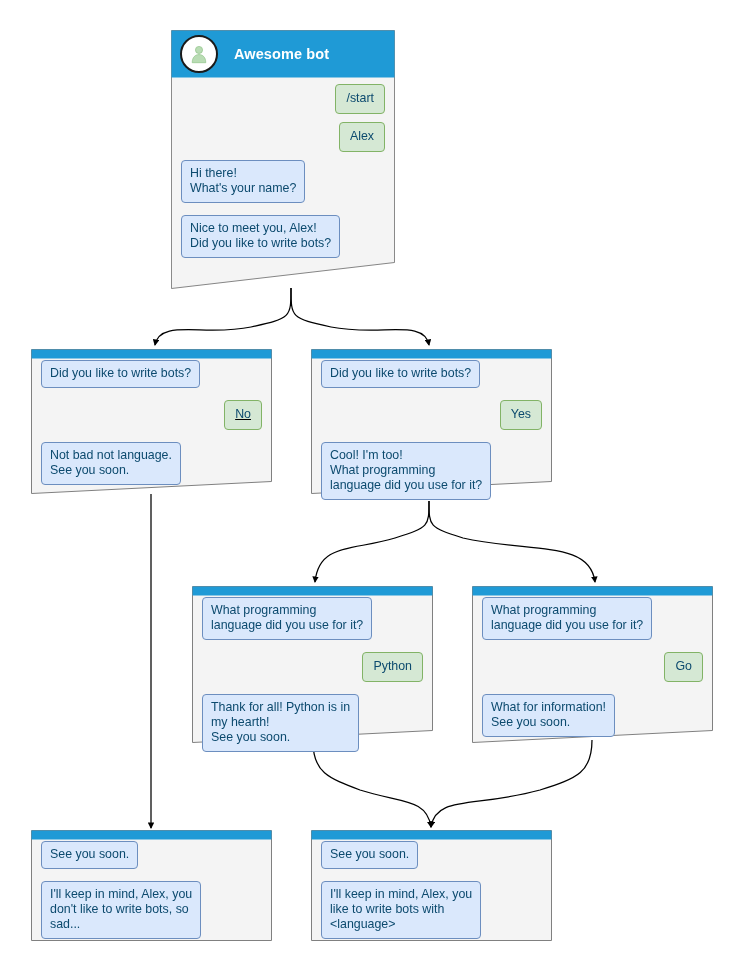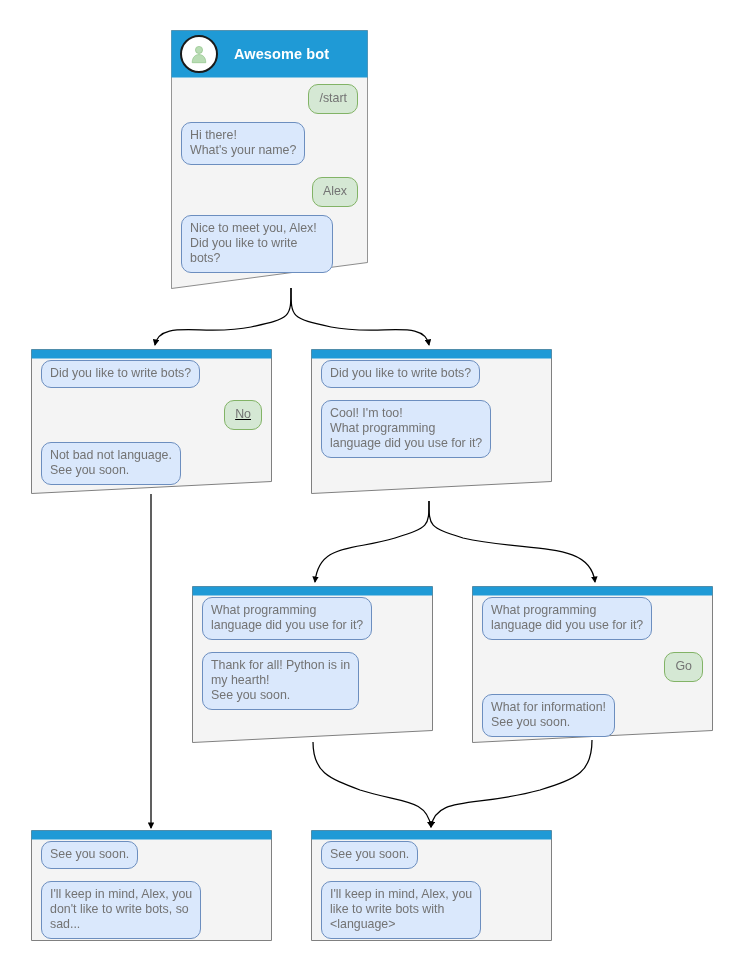--- a/index.html
+++ b/index.html
@@ -86,24 +86,24 @@
   .row {
     display: flex;
     width: 100%;
   }
   .row.left  { justify-content: flex-start; }
   .row.right { justify-content: flex-end; }
 
   .bubble {
     display: inline-block;
     box-sizing: border-box;
-    border-radius: 10px;
+    border-radius: 4px;
     border: 1px solid #6c8ebf;
     background: #dae8fc;
-    color: #737373;
+    color: #0c4a6e;
     font-size: 12.4px;
     line-height: 15px;
     padding: 5px 8px 6px 8px;
     white-space: pre-line;
     max-width: 86%;
   }
   .bubble.user {
     background: #d5e8d4;
     border-color: #82b366;
     padding: 6px 10px 7px 10px;
@@ -130,47 +130,47 @@
 
     <path d="M 429,501 C 429,527 429,527 463,538 C 530,553 590,540 595,582" fill="none" stroke="#000000" stroke-width="1.25" marker-end="url(#arrow)"></path>
 
     <path d="M 151,494 L 151,828" fill="none" stroke="#000000" stroke-width="1.25" marker-end="url(#arrow)"></path>
 
     <path d="M 313,742 C 313,772 328,778 360,790 C 400,803 427,798 431,827" fill="none" stroke="#000000" stroke-width="1.25" marker-end="url(#arrow)"></path>
 
     <path d="M 592,740 C 592,772 578,778 540,790 C 475,808 436,795 431,827" fill="none" stroke="#000000" stroke-width="1.25" marker-end="url(#arrow)"></path>
   </svg>
 
-  <div class="node" style="left:171px; top:30px; width:197px; height:259px;padding-left:44px;">
+  <div class="node" style="left:171px; top:30px; width:224px; height:259px;padding-left:44px;">
     <svg class="node-shape" viewBox="0 0 241 259" preserveAspectRatio="none" width="241" height="259">
 
       <path d="M 0.5,0.5 L 240.5,0.5 L 240.5,232.5 L 0.5,258.5 Z" fill="#f4f4f4" stroke="#808080" stroke-width="1"></path>
       <path d="M 0.5,0.5 L 240.5,0.5 L 240.5,47.5 L 0.5,47.5 Z" fill="#1f9ad6" stroke="none"></path>
     </svg>
 
     <div class="titlebar">
       <div class="avatar">
         <svg viewBox="0 0 24 24" width="22" height="22" aria-hidden="true">
           <circle cx="12" cy="7.6" r="3.9" fill="#b9dcb4" stroke="#8cc084" stroke-width="0.7"></circle>
           <path d="M 4.6 21.5 C 4.6 15.6 7.9 12.6 12 12.6 C 16.1 12.6 19.4 15.6 19.4 21.5 Z" fill="#b9dcb4" stroke="#8cc084" stroke-width="0.7"></path>
         </svg>
       </div>
       <div class="bot-title">Awesome bot</div>
     </div>
 
     <div class="msgs" style="top:54px;">
       <div class="row right" style="margin-bottom:8px;">
         <div class="bubble user">/start</div>
       </div>
+      <div class="row right" style="margin-bottom:8px;">
+        <div class="bubble user">Alex</div>
+      </div>
       <div class="row left" style="margin-bottom:12px;">
         <div class="bubble">Hi there!
 What's your name?</div>
-      </div>
-      <div class="row right" style="margin-bottom:8px;">
-        <div class="bubble user">Alex</div>
       </div>
       <div class="row left">
         <div class="bubble">Nice to meet you, Alex!
 Did you like to write bots?</div>
       </div>
     </div>
   </div>
 
   <div class="node" style="left:31px; top:349px; width:241px; height:145px;">
     <svg class="node-shape" viewBox="0 0 241 145" preserveAspectRatio="none" width="241" height="145">
@@ -195,39 +195,45 @@
   <div class="node" style="left:311px; top:349px; width:241px; height:145px;">
     <svg class="node-shape" viewBox="0 0 241 145" preserveAspectRatio="none" width="241" height="145">
       <path d="M 0.5,0.5 L 240.5,0.5 L 240.5,132.5 L 0.5,144.5 Z" fill="#f4f4f4" stroke="#808080" stroke-width="1"></path>
       <path d="M 0.5,0.5 L 240.5,0.5 L 240.5,9.5 L 0.5,9.5 Z" fill="#1f9ad6" stroke="none"></path>
     </svg>
 
     <div class="msgs" style="top:11px;">
       <div class="row left" style="margin-bottom:12px;">
         <div class="bubble">Did you like to write bots?</div>
       </div>
+      <div class="row right" style="margin-bottom:12px;">
+        <div class="bubble user">Yes</div>
+      </div>
       <div class="row left">
         <div class="bubble">Cool! I'm too!
 What programming
 language did you use for it?</div>
       </div>
     </div>
   </div>
 
   <div class="node" style="left:192px; top:586px; width:241px; height:157px;">
     <svg class="node-shape" viewBox="0 0 241 157" preserveAspectRatio="none" width="241" height="157">
       <path d="M 0.5,0.5 L 240.5,0.5 L 240.5,144.5 L 0.5,156.5 Z" fill="#f4f4f4" stroke="#808080" stroke-width="1"></path>
       <path d="M 0.5,0.5 L 240.5,0.5 L 240.5,9.5 L 0.5,9.5 Z" fill="#1f9ad6" stroke="none"></path>
     </svg>
 
     <div class="msgs" style="top:11px;">
       <div class="row left" style="margin-bottom:12px;">
         <div class="bubble">What programming
 language did you use for it?</div>
       </div>
+      <div class="row right" style="margin-bottom:12px;">
+        <div class="bubble user">Python</div>
+      </div>
       <div class="row left">
         <div class="bubble">Thank for all! Python is in
 my hearth!
 See you soon.</div>
       </div>
     </div>
   </div>
 
   <div class="node" style="left:472px; top:586px; width:241px; height:157px;">
     <svg class="node-shape" viewBox="0 0 241 157" preserveAspectRatio="none" width="241" height="157">

